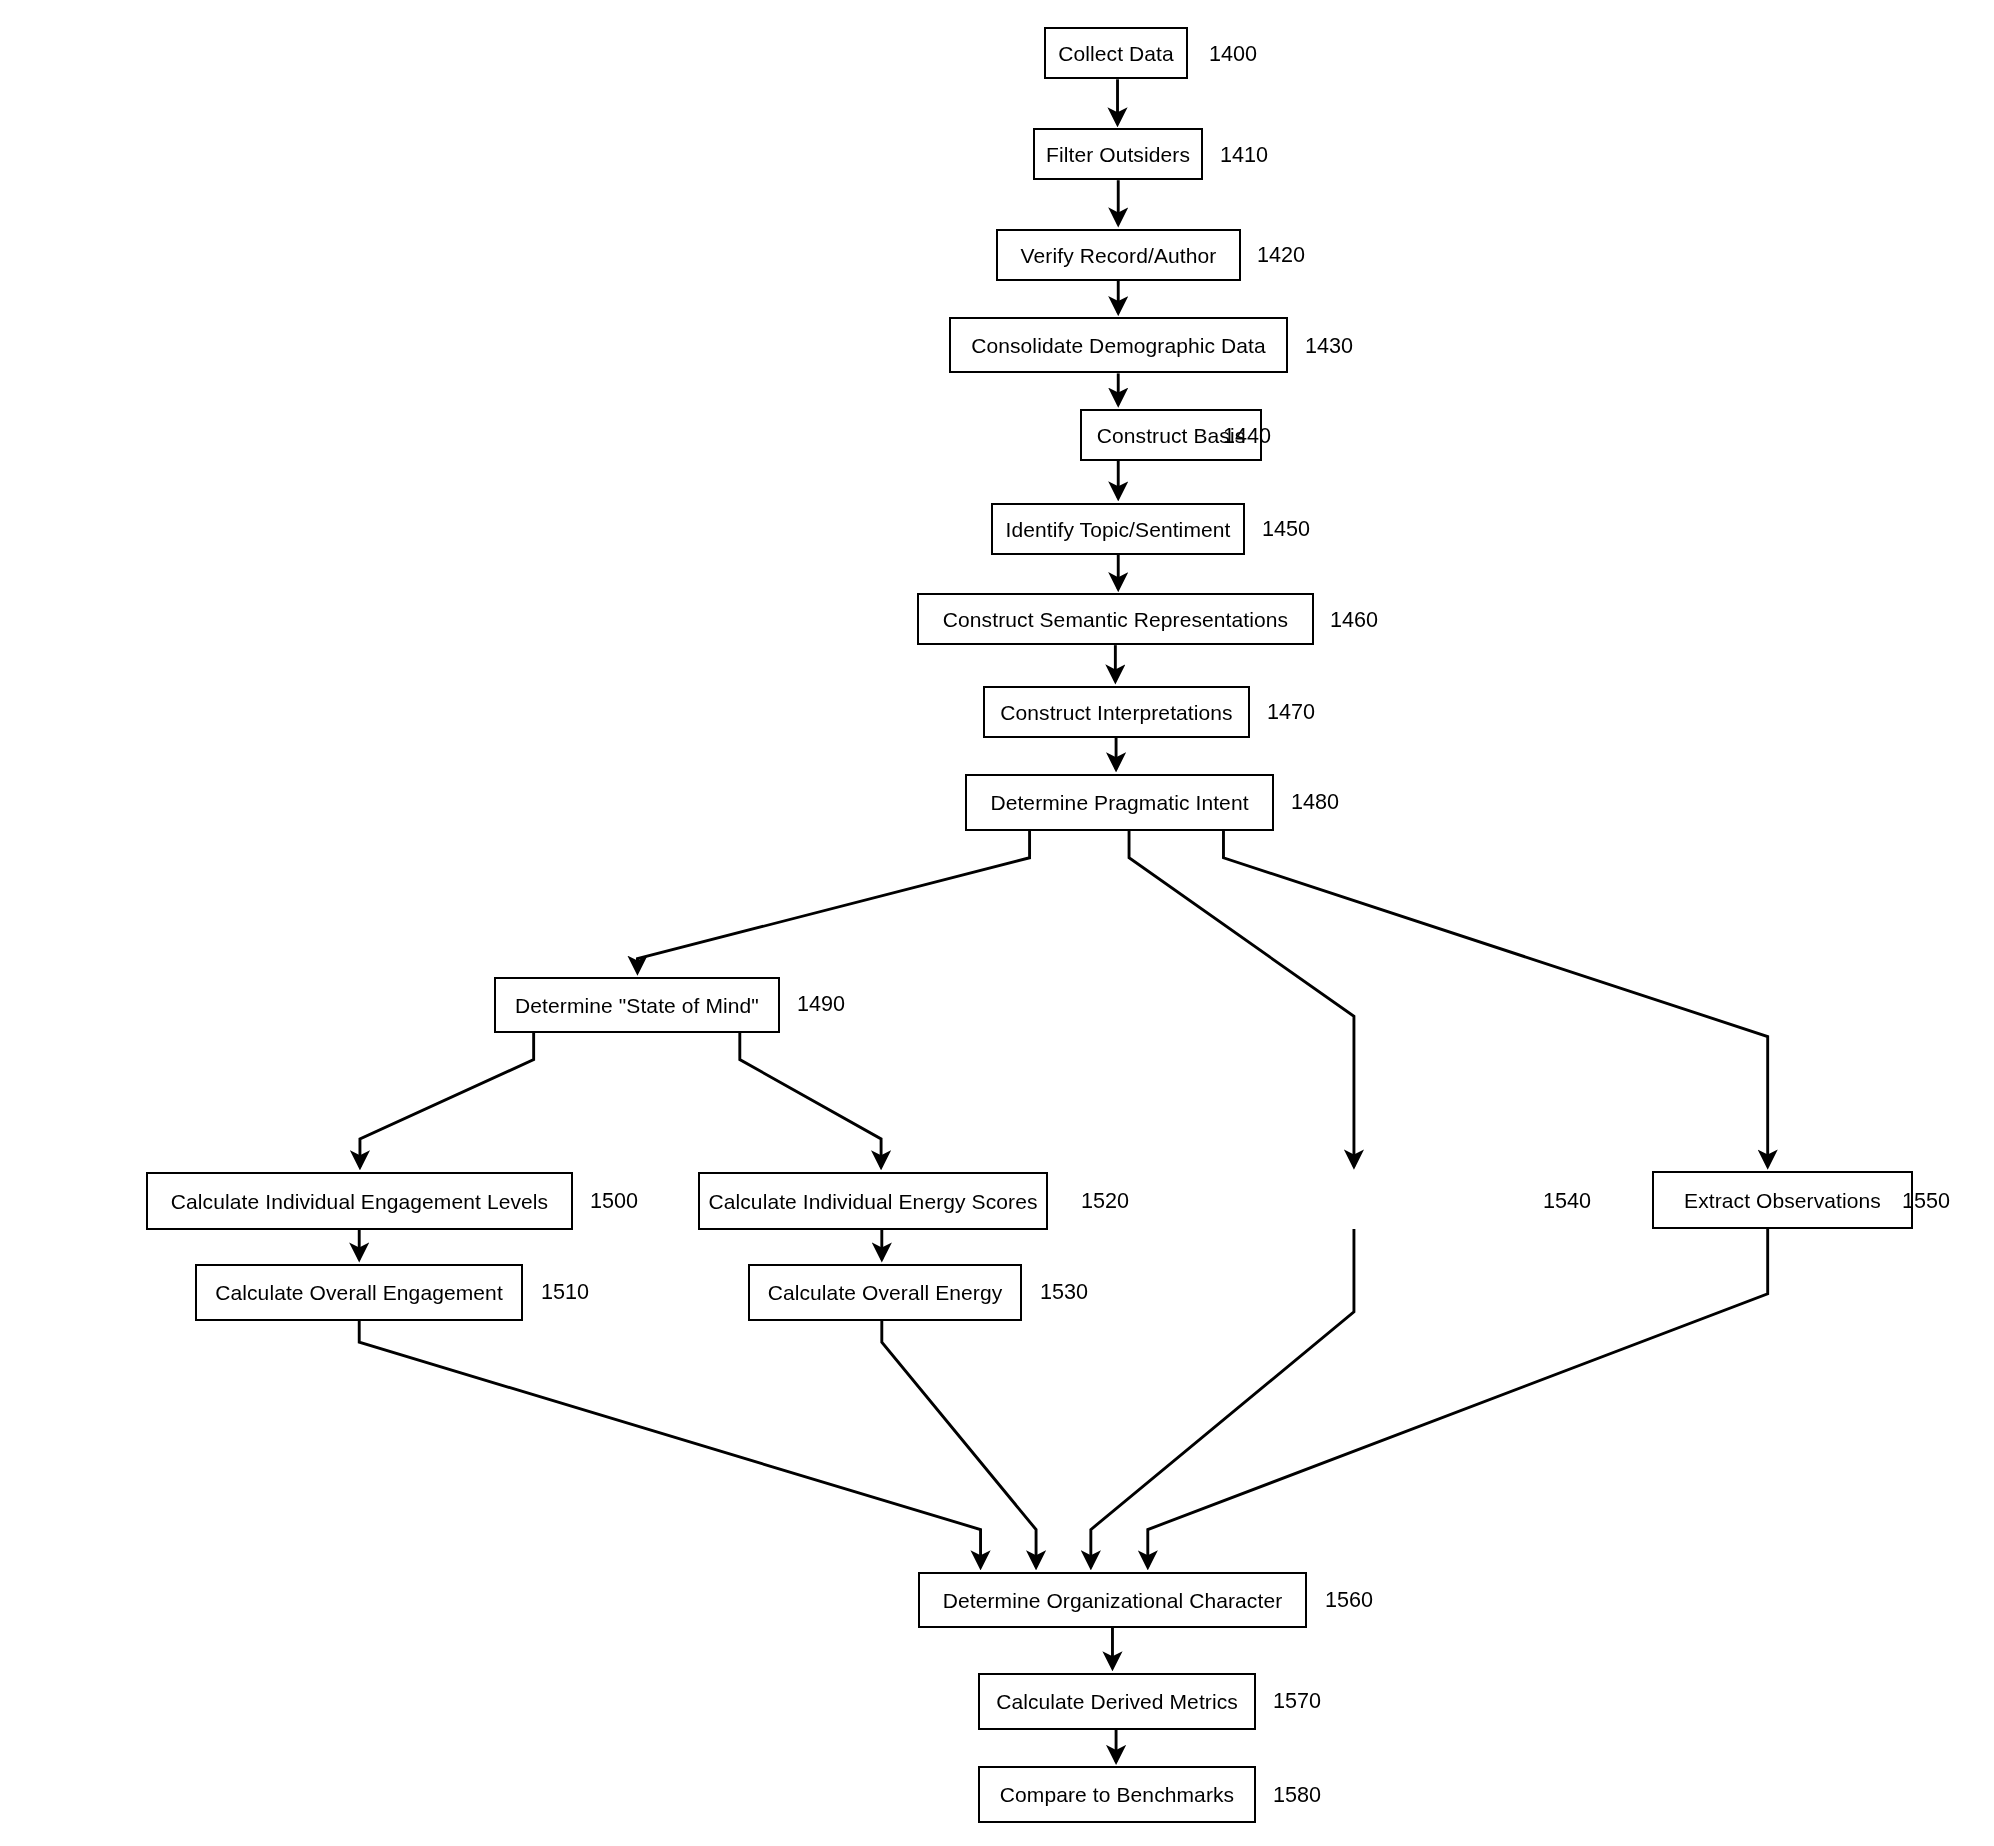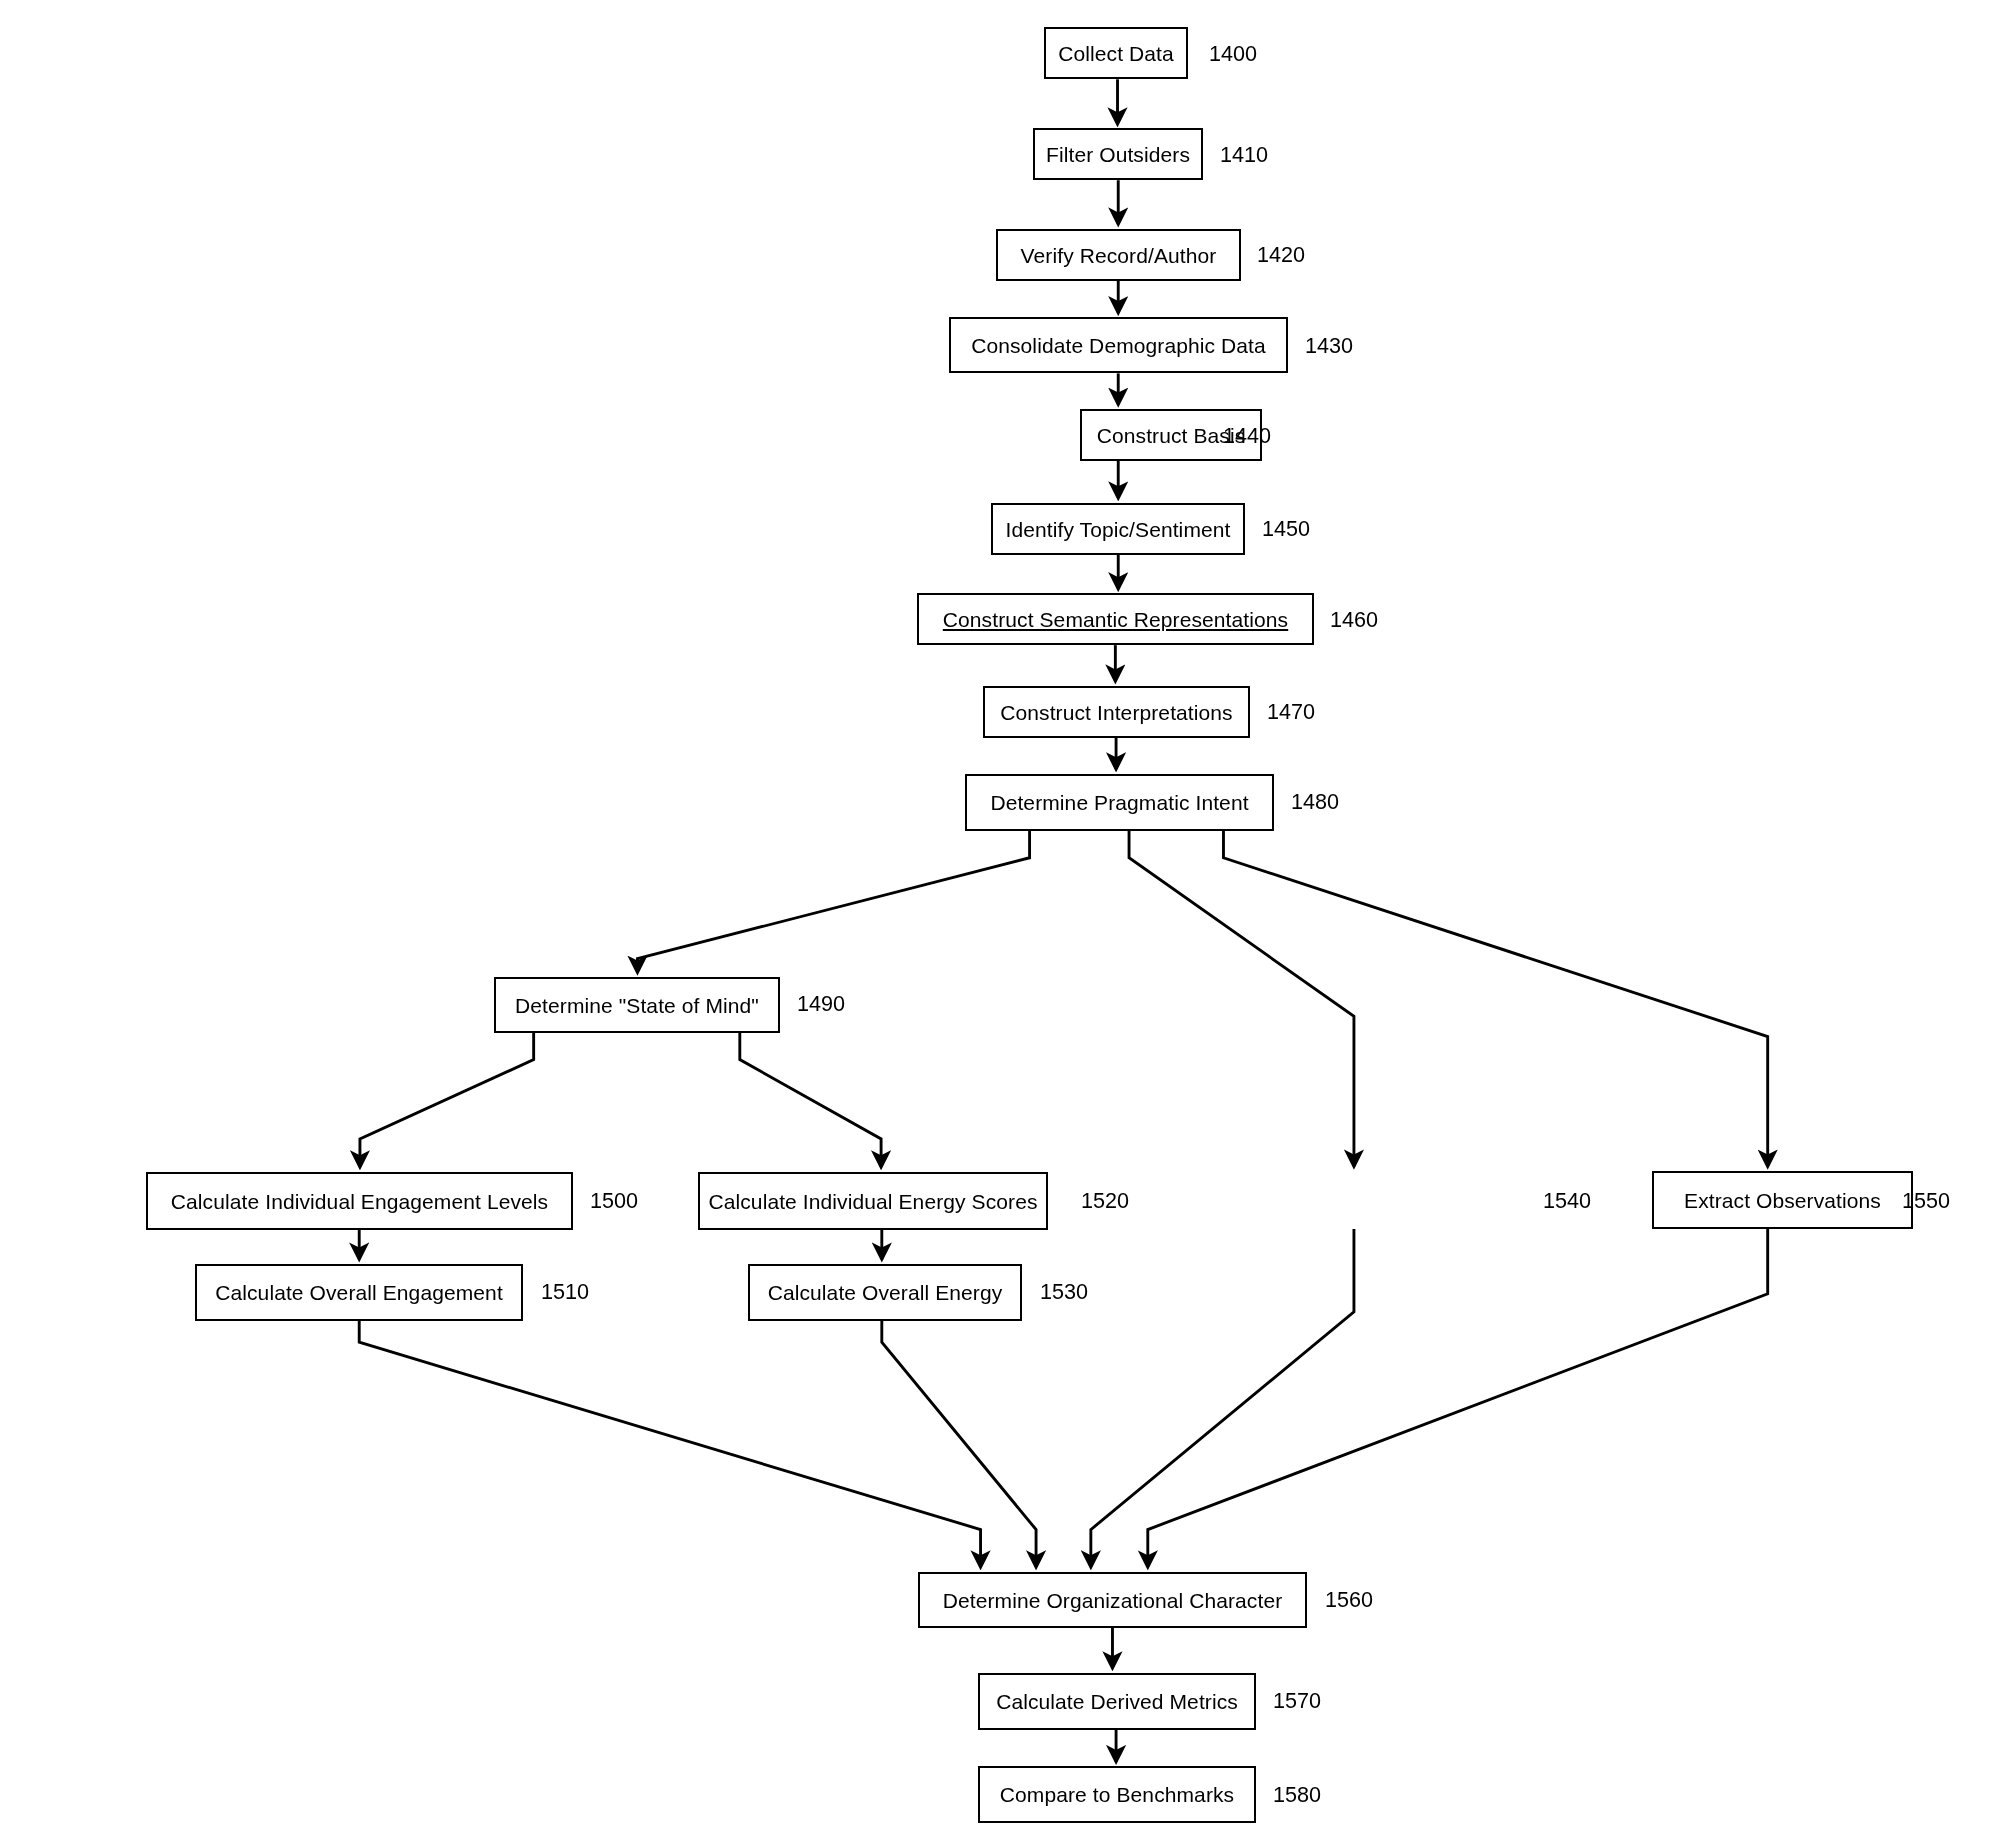--- a/index.html
+++ b/index.html
@@ -118,21 +118,21 @@
   <div class="node" style="left:1032px; top:409px; width:182px; height:52px;margin-left:48px;">
     <span class="node-label">Construct Basis</span>
   </div>
   <div class="ref" style="left:1223px; top:425px;">1440</div>
 
   <div class="node" style="left:991px; top:503px; width:254px; height:52px;">
     <span class="node-label">Identify Topic/Sentiment</span>
   </div>
   <div class="ref" style="left:1262px; top:518px;">1450</div>
 
-  <div class="node" style="left:917px; top:593px; width:397px; height:52px;text-decoration:underline;">
+  <div class="node" style="left:917px; top:593px; width:397px; height:52px;">
     <span class="node-label">Construct Semantic Representations</span>
   </div>
   <div class="ref" style="left:1330px; top:609px;">1460</div>
 
   <div class="node" style="left:983px; top:686px; width:267px; height:52px;">
     <span class="node-label">Construct Interpretations</span>
   </div>
   <div class="ref" style="left:1267px; top:701px;">1470</div>
 
   <div class="node" style="left:965px; top:774px; width:309px; height:57px;">

